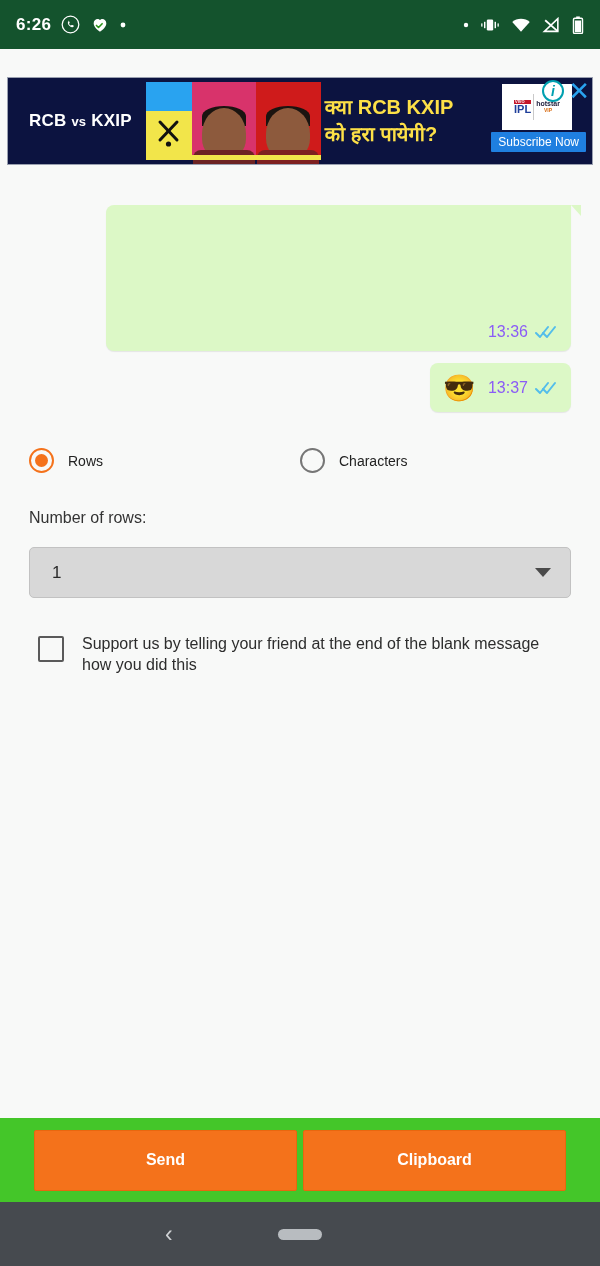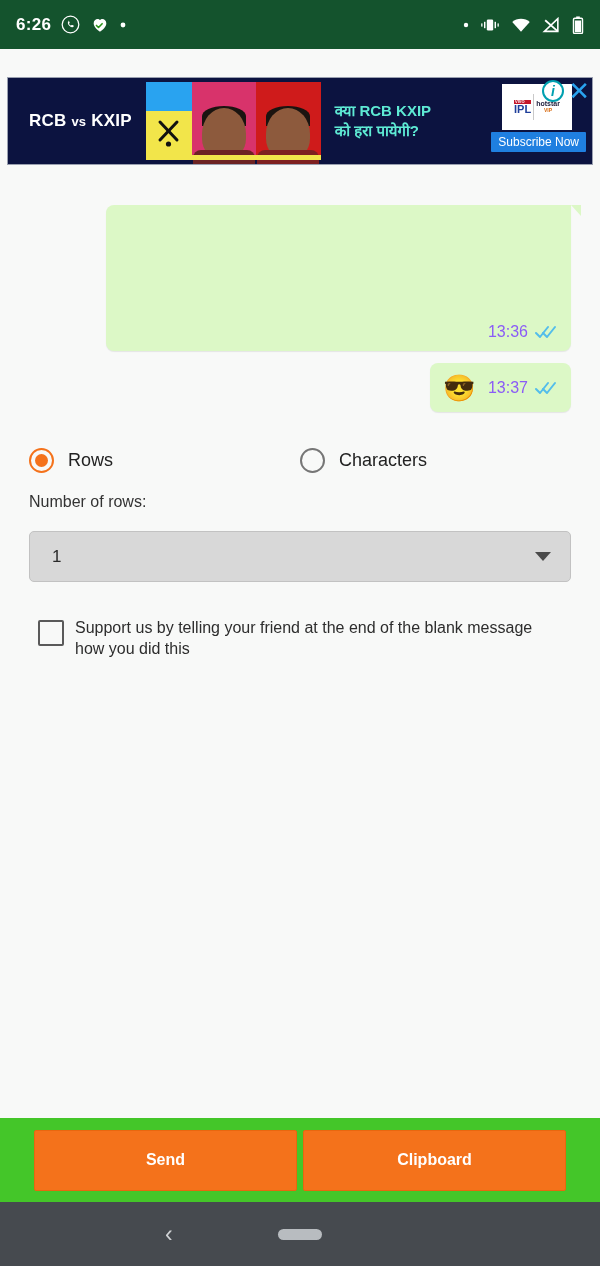--- a/index.html
+++ b/index.html
@@ -54,22 +54,22 @@
   .face-b { background:#cf1b1b; }
   .face .head {
     position:absolute; left:50%; bottom:0; transform:translateX(-50%);
     width:44px; height:52px; background:#8d5a3d; border-radius:50% 50% 42% 42%;
   }
   .face .hair { position:absolute; left:50%; bottom:34px; transform:translateX(-50%); width:44px; height:20px; background:#1b1410; border-radius:50% 50% 0 0; }
   .face .jersey { position:absolute; left:50%; bottom:-4px; transform:translateX(-50%); width:62px; height:14px; background:#7e2020; border-radius:8px 8px 0 0; }
   .face-a .jersey { background:#6d2323; }
   .ad-img .yellowbar { position:absolute; left:0; right:0; bottom:0; height:5px; background:#f2e54a; }
   .ad-hindi {
-    color:#5eead4; font-weight:bold; font-size:15px; line-height:1.35;
-    margin-left:14px; white-space:nowrap;
+    color:#fde047; font-weight:bold; font-size:20px; line-height:1.35;
+    margin-left:4px; white-space:nowrap;
   }
   .ad-right { position:absolute; right:0; top:0; height:100%; width:110px; }
   .logo-box {
     position:absolute; right:20px; top:6px; width:70px; height:46px; background:#ffffff;
     display:flex; align-items:center; justify-content:center; gap:2px;
   }
   .logo-ipl { color:#1e3e9a; font-size:11px; font-weight:bold; line-height:1; }
   .logo-ipl .tag { display:block; background:#c4172b; color:#fff; font-size:4px; padding:0 1px; }
   .logo-div { width:1px; height:26px; background:#c9c9c9; }
   .logo-hot { font-size:7px; color:#1b1b3a; font-weight:bold; text-align:center; line-height:1.1; }
@@ -113,33 +113,33 @@
   .options { padding:36px 29px 0 29px; }
   .radio-row { display:flex; align-items:center; }
   .radio-item { display:flex; align-items:center; gap:14px; }
   .radio-item.first { width:271px; }
   .radio {
     width:25px; height:25px; border-radius:50%; border:2px solid #767676;
     display:flex; align-items:center; justify-content:center; flex:0 0 auto;
   }
   .radio.on { border-color:#f4721b; }
   .radio.on::after { content:""; width:13px; height:13px; border-radius:50%; background:#f4721b; }
-  .radio-label { font-size:18px; color:#222222; }
-
-  .field-label { font-size:16px; color:#333333; margin-top:20px; }
+  .radio-label { font-size:14px; color:#222222; }
+
+  .field-label { font-size:16px; color:#333333; margin-top:36px; }
 
   .select {
     margin-top:20px; height:51px; background:#d8d8d8; border:1px solid #c2c2c2;
     border-radius:5px; display:flex; align-items:center; justify-content:space-between;
     padding:0 19px 0 22px;
   }
   .select-value { font-size:17px; color:#2a2a2a; }
   .caret { width:0; height:0; border-left:8px solid transparent; border-right:8px solid transparent; border-top:9px solid #4a4a4a; }
 
-  .check-row { display:flex; align-items:flex-start; gap:11px; margin-top:36px; padding-left:9px; }
+  .check-row { display:flex; align-items:flex-start; gap:18px; margin-top:36px; padding-left:9px; }
   .checkbox { width:26px; height:26px; border:2px solid #5a5a5a; border-radius:2px; flex:0 0 auto; margin-top:2px; background:#f8f9f8; }
   .check-text { font-size:16px; color:#2d2d2d; line-height:1.3; max-width:482px; }
 
   
   .action-bar {
     height:84px; background:#44c629; display:flex; align-items:center;
     justify-content:space-between; padding:0 34px; gap:6px; flex:0 0 auto;
   }
   .action-btn {
     flex:1 1 0; height:61px; background:#f4721b; color:#ffffff;

